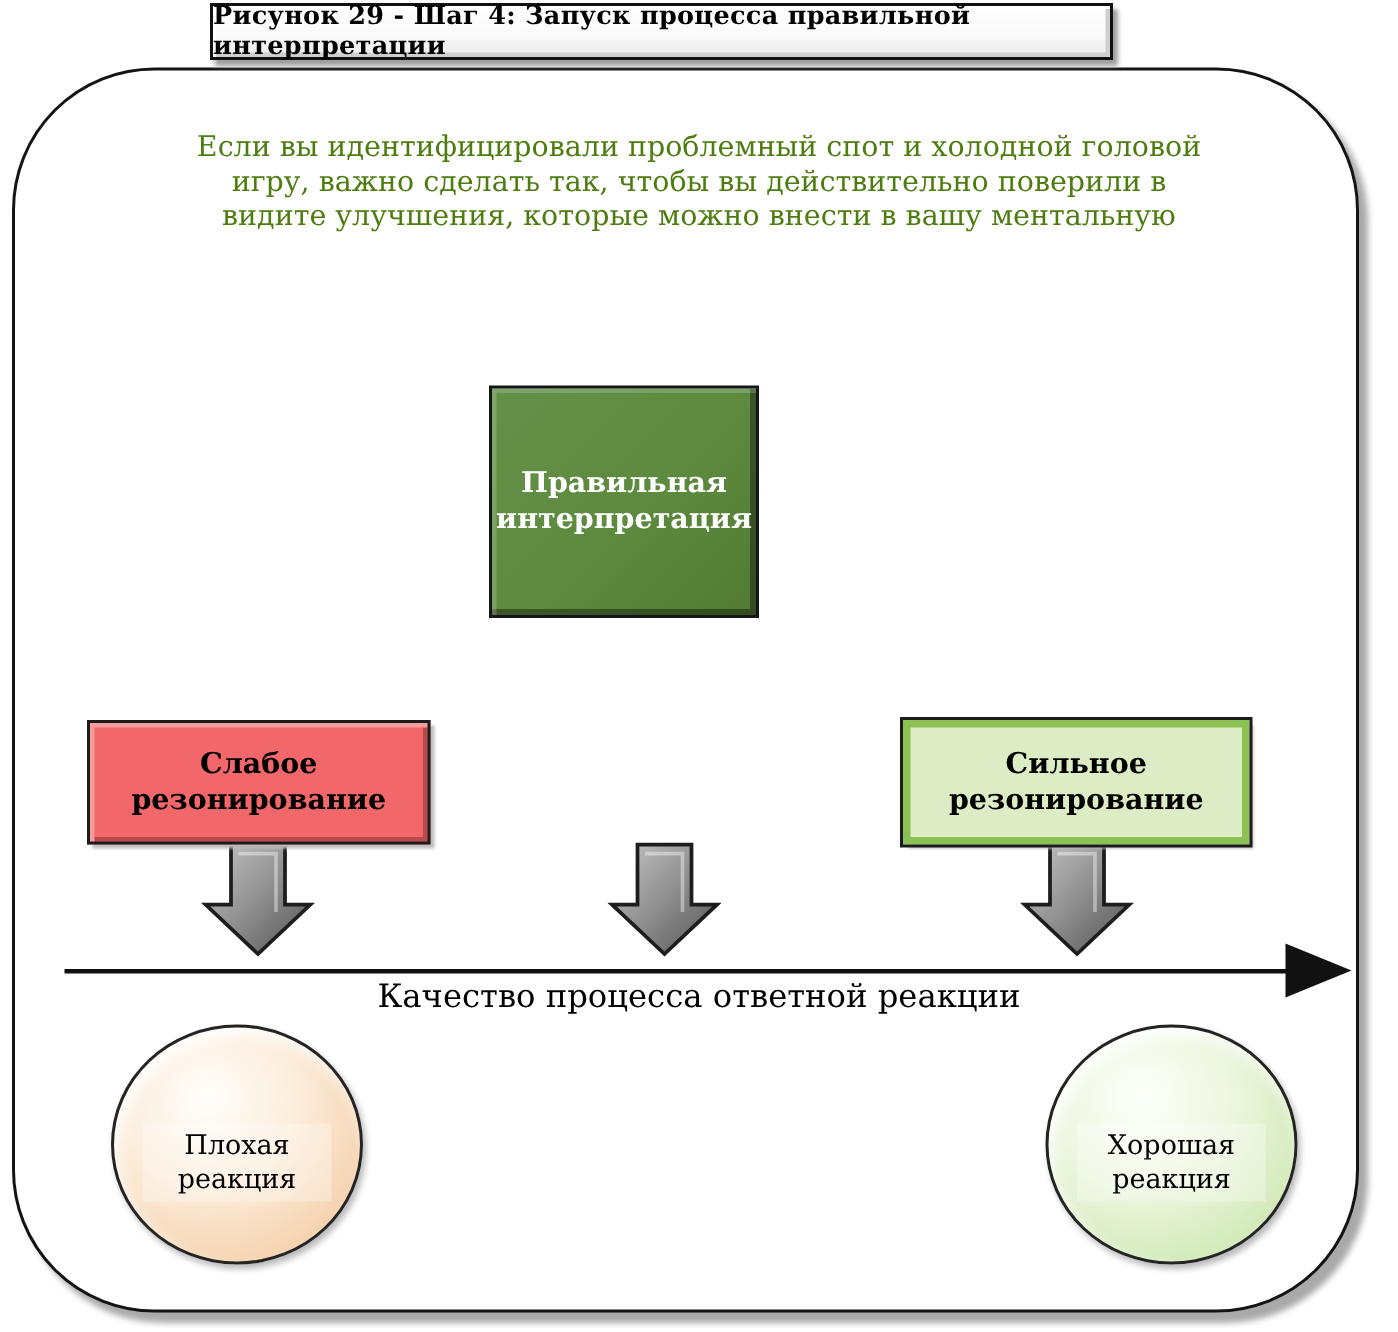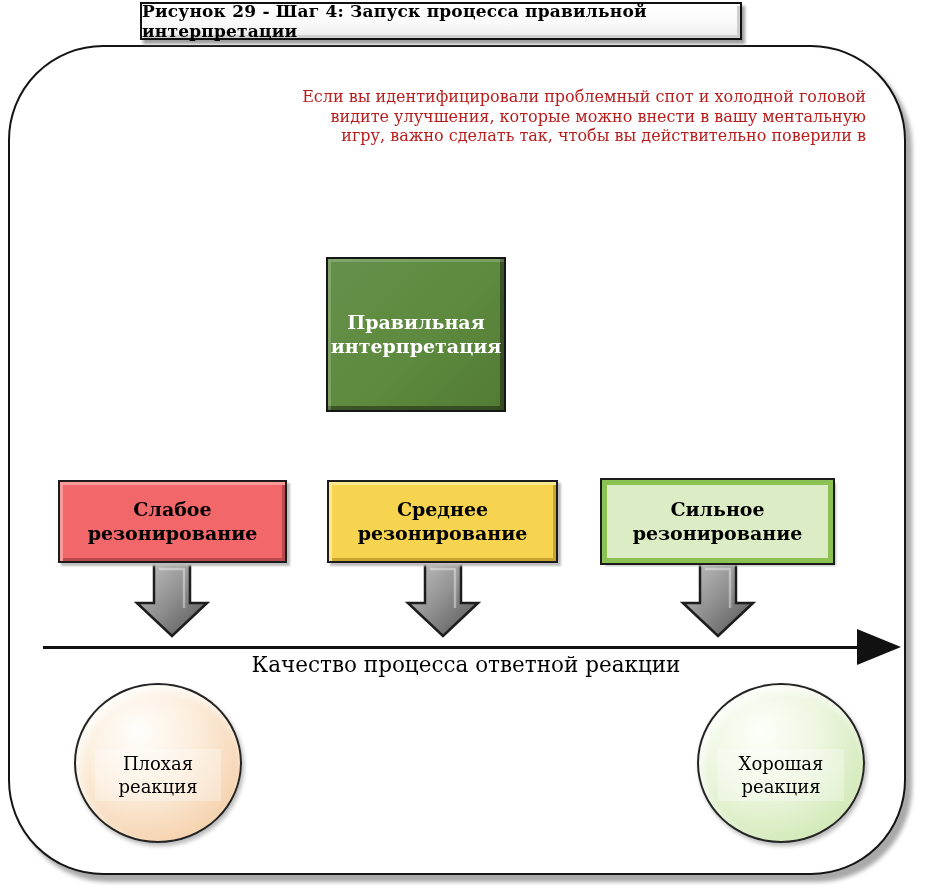--- a/index.html
+++ b/index.html
@@ -19,21 +19,21 @@
     position:absolute; left:140px; top:2px; width:602px; height:38px;
     background:linear-gradient(180deg,#ffffff 0%,#fafafa 55%,#ebebeb 100%);
     border:2px solid #111; display:flex; align-items:center; justify-content:center;
     box-shadow:inset 2px 2px 0 #ffffff, inset -3px -3px 0 #cfcfcf, 3px 4px 3px #9e9e9e;
     z-index:5;
   }
   .title-box span { font-weight:bold; font-size:17px; color:#000; letter-spacing:0.2px; }
 
   .intro {
     position:absolute; left:50%; top:87px; transform:translateX(-50%);
-    width:800px; text-align:right; font-size:16px; line-height:1.22; color:#b91c1c;
+    width:800px; text-align:center; font-size:19px; line-height:1.22; color:#4d7c0f;
     z-index:2;
   }
 
   .box-label { font-weight:bold; font-size:19px; text-align:center; line-height:1.25; }
 
   
   .main-box {
     position:absolute; left:326px; top:257px; width:180px; height:155px;
     background:linear-gradient(135deg,#66904a 0%,#5d8a3e 55%,#527a34 100%);
     border:2.5px solid #161616;
@@ -92,33 +92,30 @@
 <div class="canvas">
 
   <div class="frame"></div>
 
   <div class="title-box">
     <span>Рисунок 29 - Шаг 4: Запуск процесса правильной интерпретации</span>
   </div>
 
   <div class="intro">
     <div>Если вы идентифицировали проблемный спот и холодной головой</div>
+    <div>игру, важно сделать так, чтобы вы действительно поверили в</div>
     <div>видите улучшения, которые можно внести в вашу ментальную</div>
-    <div>игру, важно сделать так, чтобы вы действительно поверили в</div>
   </div>
 
   <div class="main-box">
     <span class="box-label">Правильная интерпретация</span>
   </div>
 
   <div class="res-box res-red">
     <span class="box-label">Слабое резонирование</span>
-  </div>
-  <div class="res-box res-yellow">
-    <span class="box-label">Среднее резонирование</span>
   </div>
   <div class="res-box res-green">
     <span class="box-label">Сильное резонирование</span>
   </div>
 
   <svg class="down-arrow da-1" viewBox="0 0 76 78">
     <defs>
       <linearGradient id="ag" x1="0" y1="0" x2="1" y2="1">
         <stop offset="0" stop-color="#c6c6c6"></stop>
         <stop offset="0.5" stop-color="#8f8f8f"></stop>

